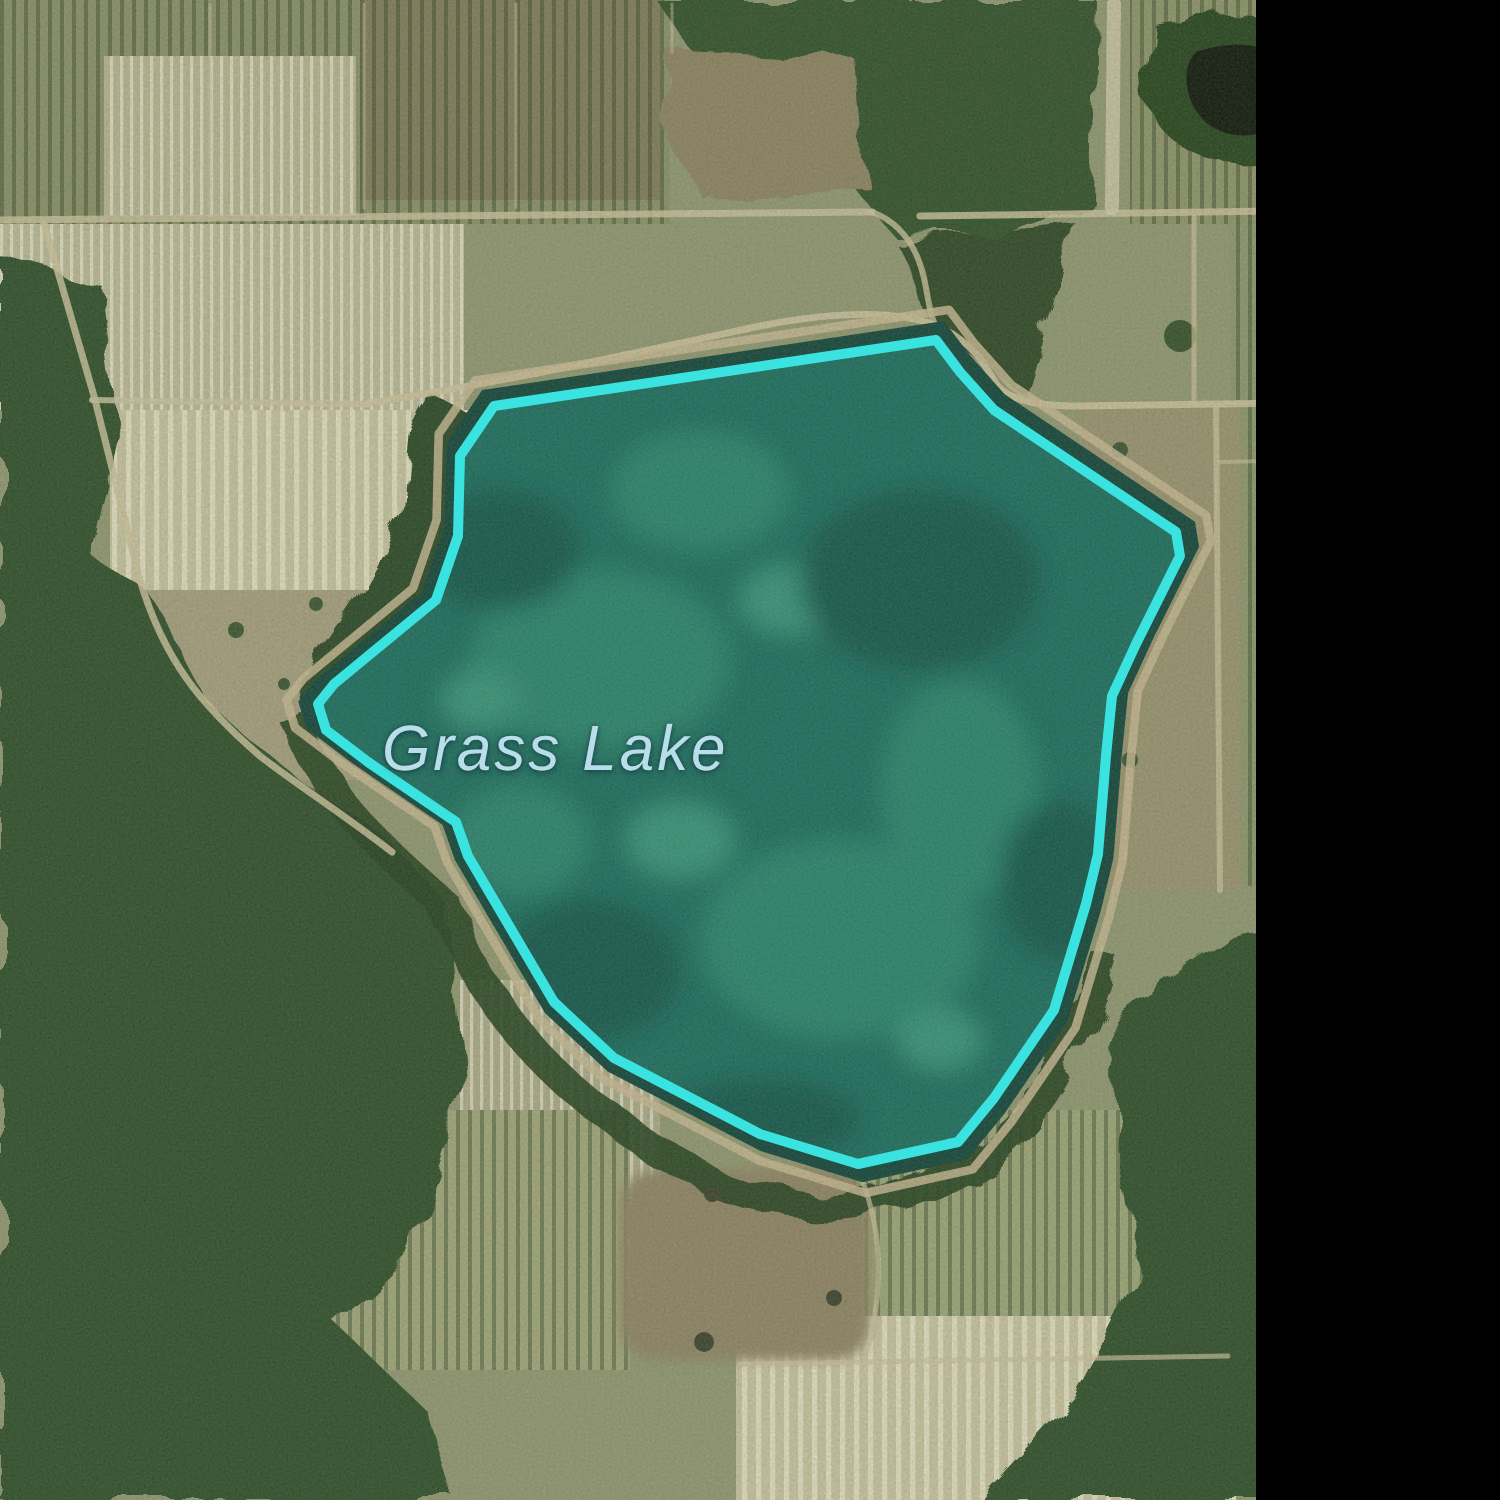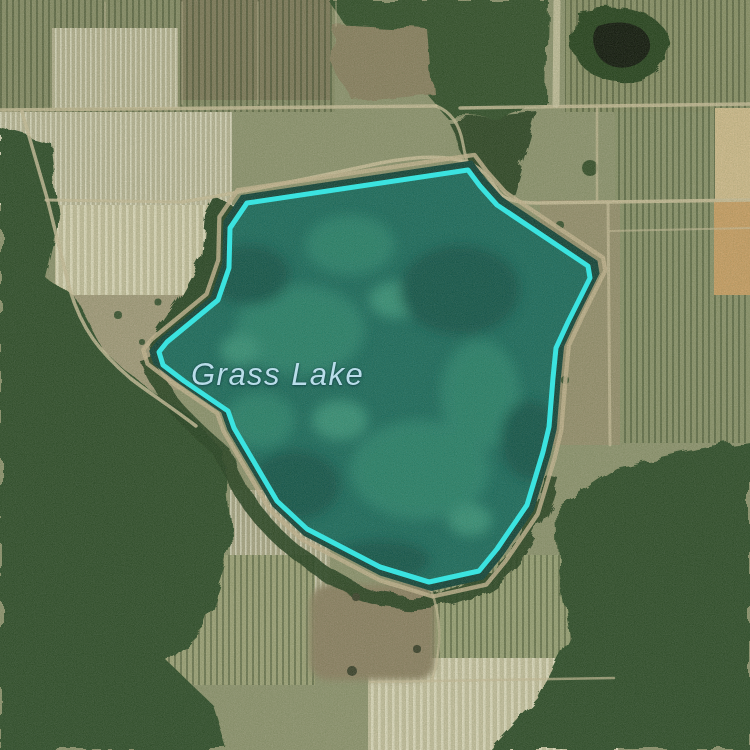--- a/index.html
+++ b/index.html
@@ -1,17 +1,17 @@
 <!DOCTYPE html>
 <html><head>
 <meta charset="utf-8">
 <style>
   html,body{margin:0;padding:0;background:#000;}
   .stage{
-    position:relative;width:750px;height:750px;overflow:hidden;
+    position:relative;width:628px;height:750px;overflow:hidden;
     font-family:"Liberation Sans",sans-serif;
   }
   .stage svg{position:absolute;left:0;top:0;display:block;}
   .lake-label{
     position:absolute;left:191px;top:356px;
     font-size:32px;font-style:italic;font-weight:400;
     letter-spacing:1.5px;transform:scaleX(.97);transform-origin:left top;
     text-shadow:0 1px 3px rgba(8,40,58,.55), 0 0 2px rgba(8,40,58,.35);
     white-space:nowrap;user-select:none;pointer-events:none;
   }

